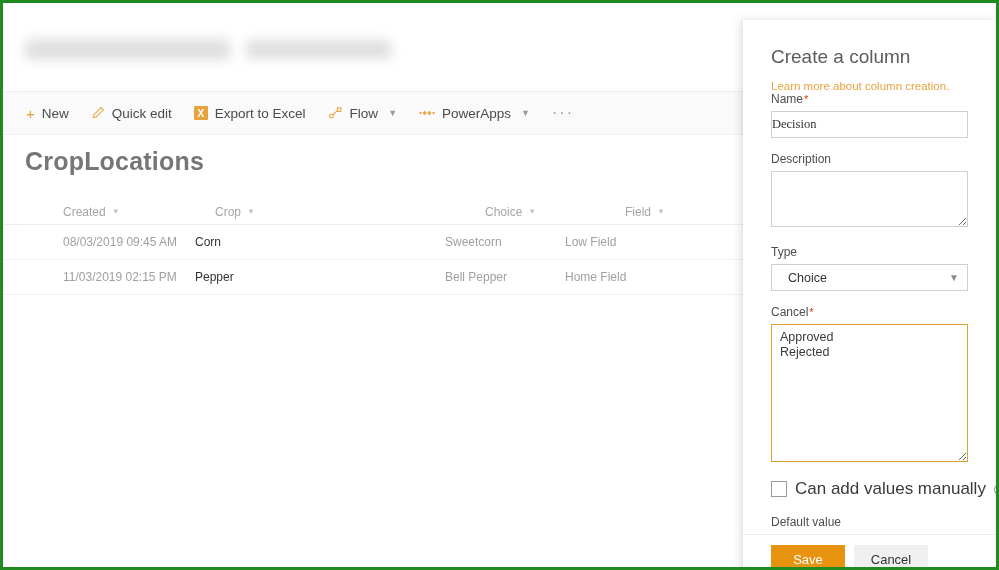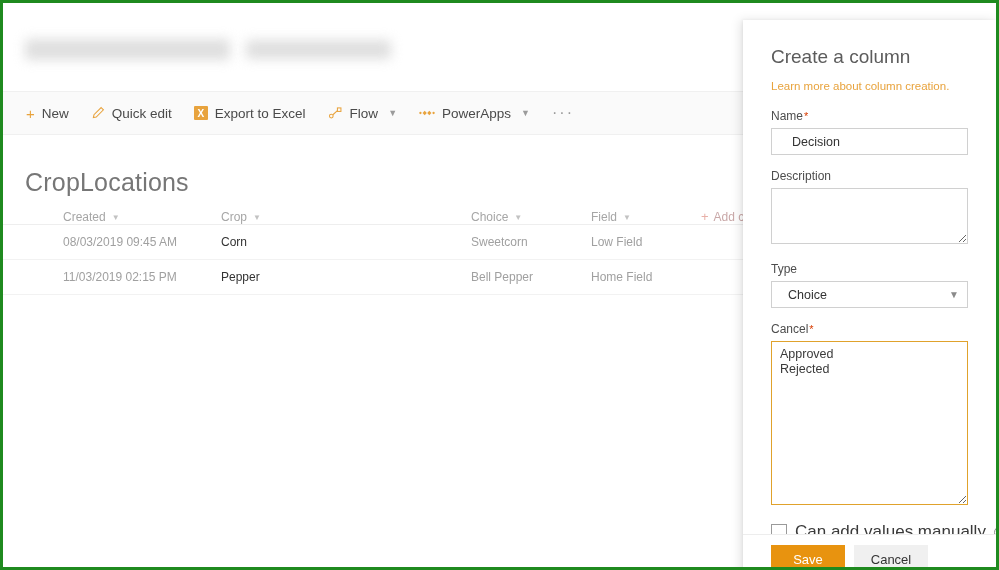--- a/index.html
+++ b/index.html
@@ -96,53 +96,54 @@
     align-items: center;
     justify-content: center;
     border-radius: 1px;
   }
   .ellipsis-cmd { color: #9b9b9b; font-size: 16px; letter-spacing: 2px; }
 
   
   #list-title {
     position: absolute;
     left: 22px;
-    top: 165px;
+    top: 144px;
     font-size: 25px;
     color: #767676;
-    font-weight: 400;
+    font-weight: 700;
     letter-spacing: .2px;
   }
 
   
   #list-table {
     position: absolute;
     left: 0;
     top: 196px;
     right: 0;
   }
   .hdr-row {
     display: flex;
-    align-items: flex-end;
+    align-items: center;
     height: 26px;
     border-bottom: 1px solid #eeeeee;
     padding-left: 60px;
+    gap: 20px;
   }
   .hdr-cell {
     font-size: 12px;
     color: #a6a6a6;
     display: flex;
     align-items: center;
     gap: 5px;
     cursor: pointer;
     white-space: nowrap;
   }
   .hdr-cell .chev { color: #c2c2c2; font-size: 8px; margin-left: 1px; }
   .c-created { width: 132px; }
-  .c-crop    { width: 250px; margin-left: 26px; }
+  .c-crop    { width: 250px; }
   .c-variety { width: 120px; }
   .c-field   { width: 110px; }
   .c-add     { color: #c9a8a8; }
   .c-add .plus { color: #e8b0a8; font-size: 13px; }
 
   .data-row {
     display: flex;
     align-items: center;
     height: 35px;
     border-bottom: 1px solid #f2f2f2;
@@ -179,41 +180,40 @@
     font-size: 19px;
     color: #5c5c5c;
     font-weight: 400;
     margin-bottom: 12px;
   }
   #learn-more-link {
     display: block;
     font-size: 11.5px;
     color: #e8a33d;
     text-decoration: none;
-    margin-bottom: 17px;
     cursor: pointer;
   }
 
   .field-label {
     font-size: 12px;
     color: #4d4d4d;
     margin-bottom: 5px;
     display: block;
   }
   .req { color: #d83b01; font-size: 11px; margin-left: 1px; }
 
   .txt-input {
     width: 100%;
     height: 27px;
     border: 1px solid #d0d0d0;
     background: #fff;
-    font-family: Liberation Sans, sans-serif;
+    font-family: Liberation Serif, serif;
     font-size: 12.5px;
     color: #333;
-    padding: 0 20px;
+    padding: 0 0;
     outline: none;
     margin-bottom: 14px;
   }
 
   #description-input {
     width: 100%;
     height: 56px;
     border: 1px solid #d0d0d0;
     background: #fff;
     font-family: "Liberation Sans", sans-serif;
@@ -248,21 +248,21 @@
     right: 9px;
     top: 50%;
     transform: translateY(-55%);
     color: #8a8a8a;
     font-size: 10px;
     pointer-events: none;
   }
 
   #choices-input {
     width: 100%;
-    height: 164px;
+    height: 138px;
     border: 1px solid #e0a22c;
     background: #fff;
     font-family: "Liberation Sans", sans-serif;
     font-size: 12.5px;
     color: #3a3a3a;
     line-height: 14.5px;
     padding: 5px 8px;
     outline: none;
     resize: vertical;
     margin-bottom: 13px;

